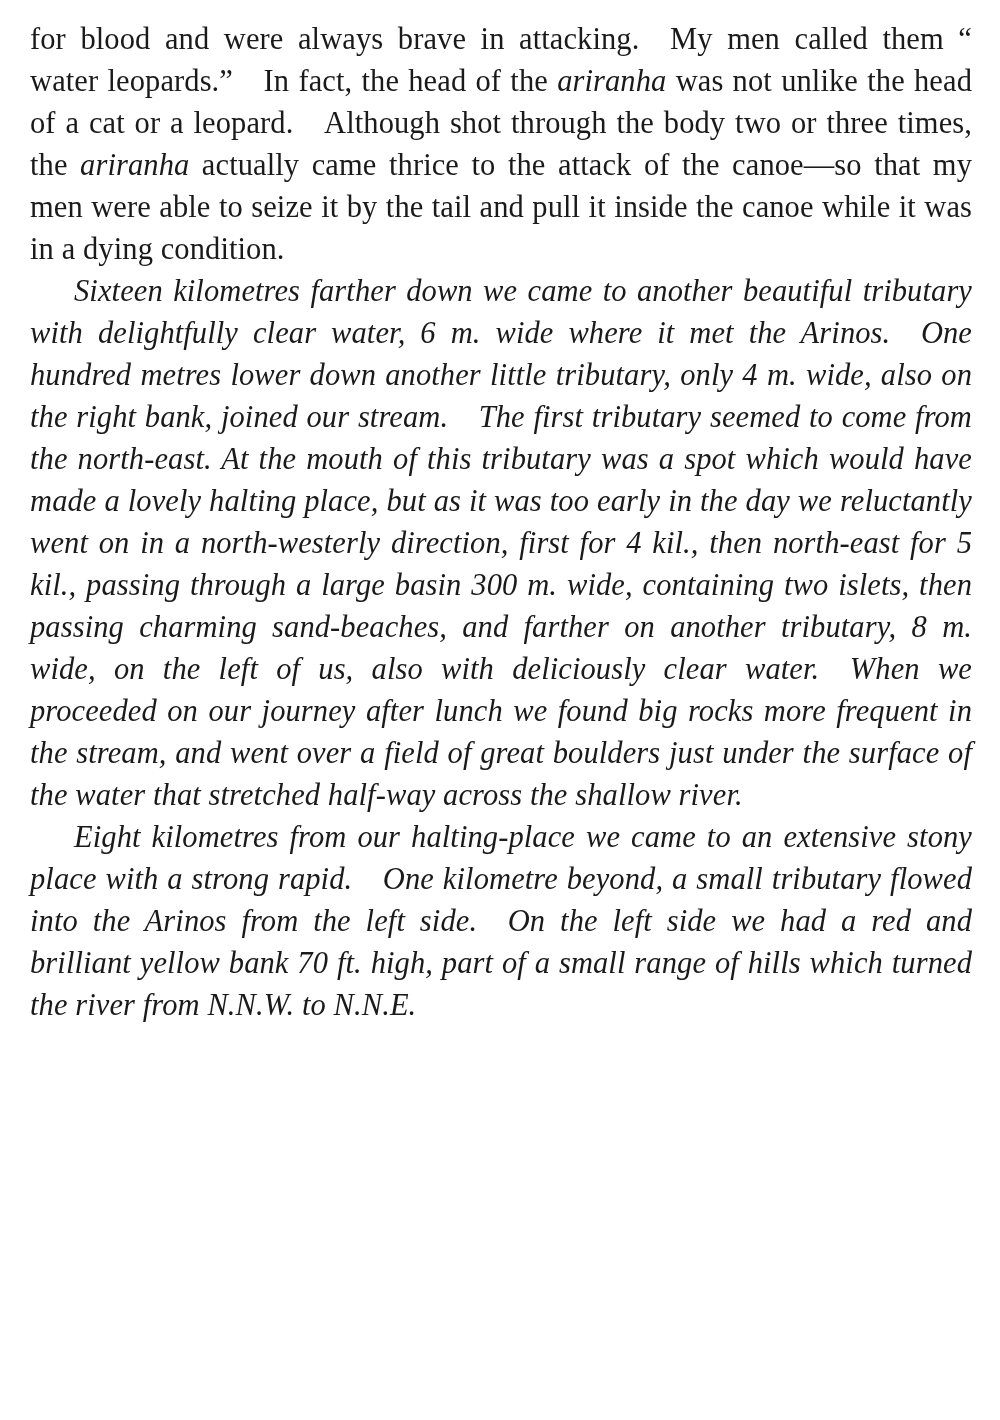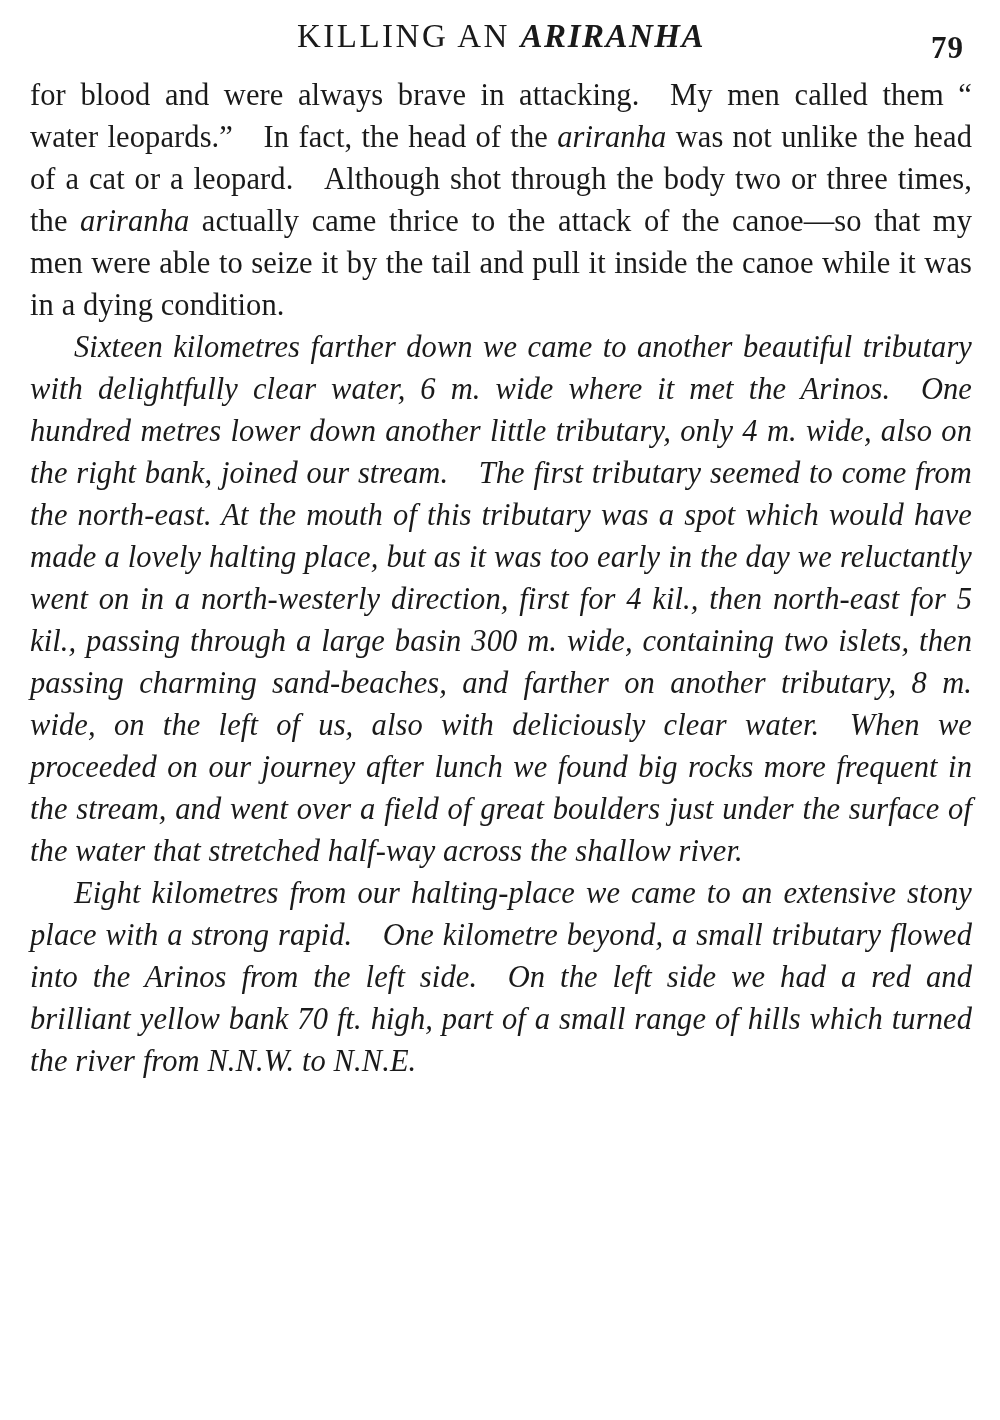--- a/index.html
+++ b/index.html
@@ -65,24 +65,20 @@
   }
   .body-text i {
     font-style: italic;
   }
 </style>
 </head>
 <body>
 
 <div class="page">
 
-  <div class="running-head">
-    <div class="title"><span>KILLING AN </span><span class="ital">ARIRANHA</span></div>
-    <div class="folio">79</div>
-  </div>
 
   <div class="body-text">
     <p><span>for blood and were always brave in attacking. My men called them “ water leopards.” In fact, the head of the </span><i>ariranha</i><span> was not unlike the head of a cat or a leopard. Although shot through the body two or three times, the </span><i>ariranha</i><span> actually came thrice to the attack of the canoe—so that my men were able to seize it by the tail and pull it inside the canoe while it was in a dying condition.</span></p>
     <p class="indent"><span>Sixteen kilometres farther down we came to another beautiful tributary with delightfully clear water, 6 m. wide where it met the Arinos. One hundred metres lower down another little tributary, only 4 m. wide, also on the right bank, joined our stream. The first tributary seemed to come from the north-east. At the mouth of this tributary was a spot which would have made a lovely halting place, but as it was too early in the day we reluctantly went on in a north-westerly direction, first for 4 kil., then north-east for 5 kil., passing through a large basin 300 m. wide, containing two islets, then passing charming sand-beaches, and farther on another tributary, 8 m. wide, on the left of us, also with deliciously clear water. When we proceeded on our journey after lunch we found big rocks more frequent in the stream, and went over a field of great boulders just under the surface of the water that stretched half-way across the shallow river.</span></p>
     <p class="indent"><span>Eight kilometres from our halting-place we came to an extensive stony place with a strong rapid. One kilometre beyond, a small tributary flowed into the Arinos from the left side. On the left side we had a red and brilliant yellow bank 70 ft. high, part of a small range of hills which turned the river from N.N.W. to N.N.E.</span></p>
   </div>
 
 </div>
 
 </body></html>

